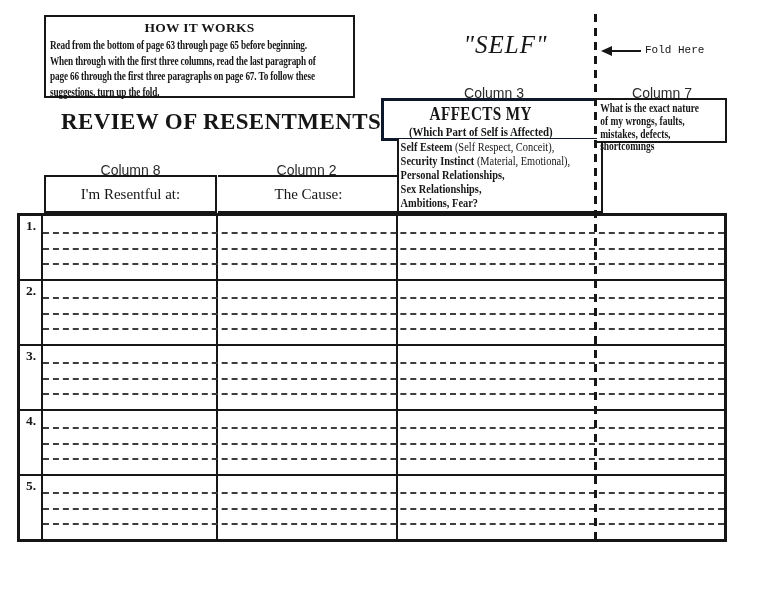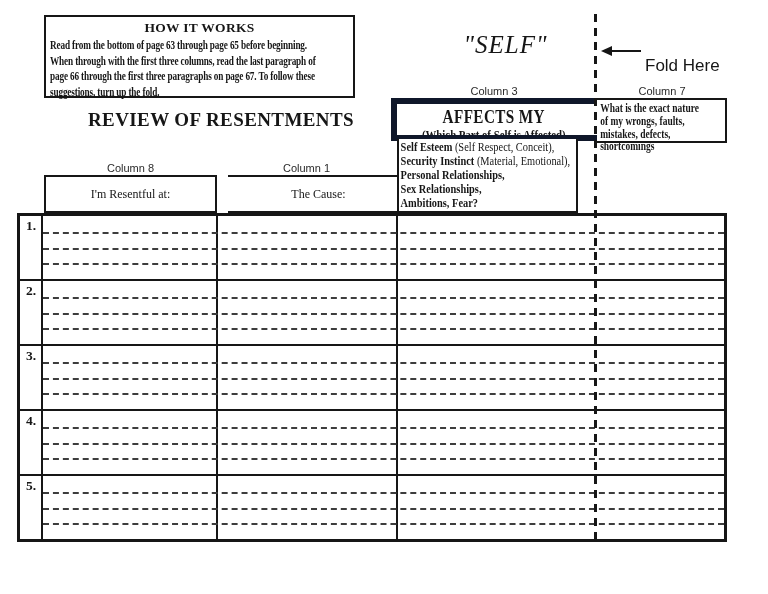--- a/index.html
+++ b/index.html
@@ -38,58 +38,58 @@
   }
   .fold-arrow-shaft{
     position:absolute;left:610px;top:50px;width:31px;height:2px;background:#161616;
   }
   .fold-arrow-head{
     position:absolute;left:601px;top:46px;width:0;height:0;
     border-top:5px solid transparent;border-bottom:5px solid transparent;
     border-right:11px solid #161616;
   }
   .fold-here{
-    position:absolute;left:645px;top:56px;
-    font-family:Liberation Sans, sans-serif;font-size:17px;
+    position:absolute;left:645px;top:44px;
+    font-family:Liberation Mono, monospace;font-size:11px;
   }
   
   .main-title{
     position:absolute;left:44px;top:109px;width:354px;text-align:center;
-    font-size:19px;font-weight:bold;letter-spacing:.4px;
+    font-size:23px;font-weight:bold;letter-spacing:.4px;
   }
   
   .col-label{
     position:absolute;text-align:center;
-    font-family:"Liberation Sans", sans-serif;font-size:11px;color:#2a2a2a;
+    font-family:"Liberation Sans", sans-serif;font-size:14px;color:#2a2a2a;
   }
   .cl1{left:44px;top:162px;width:173px;}
   .cl2{left:215px;top:162px;width:183px;}
   .cl3{left:397px;top:85px;width:194px;}
   .cl4{left:597px;top:85px;width:130px;}
   
   .hdr-box{
     position:absolute;top:175px;height:38px;box-sizing:border-box;
     border:2px solid #161616;display:flex;align-items:center;justify-content:center;
-    font-size:12px;background:#fff;
+    font-size:15px;background:#fff;
   }
   .hb1{left:44px;width:173px;}
-  .hb2{left:228px;width:183px;border-left:none;}
+  .hb2{left:218px;width:183px;border-left:none;}
   
   .c3-head{
-    position:absolute;left:391px;top:98px;width:234px;height:43px;
-    box-sizing:border-box;border:6px solid #0f172a;background:#fff;overflow:hidden;
+    position:absolute;left:381px;top:98px;width:234px;height:43px;
+    box-sizing:border-box;border:3px solid #0f172a;background:#fff;overflow:hidden;
   }
   .c3-head-inner{
     width:242px;transform:scaleX(.8);transform-origin:0 0;
     text-align:center;padding-top:2px;
   }
   .c3-title{font-size:19px;font-weight:bold;line-height:21px;letter-spacing:.5px;}
   .c3-sub{font-size:13.5px;font-weight:bold;line-height:15px;white-space:nowrap;}
   .c3-list{
-    position:absolute;left:397px;top:139px;width:181px;height:74px;
+    position:absolute;left:397px;top:139px;width:206px;height:74px;
     box-sizing:border-box;border:2px solid #161616;border-top:none;background:#fff;
   }
   .c3-list-inner{
     width:242px;transform:scaleX(.8);transform-origin:0 0;
     font-size:13px;line-height:14px;padding:1px 0 0 2px;
   }
   .c3-item{white-space:nowrap;}
   .b{font-weight:bold;}
   
   .c4-head{
@@ -147,21 +147,21 @@
 
   <div class="self-label">"SELF"</div>
   <div class="fold-line"></div>
   <div class="fold-arrow-head"></div>
   <div class="fold-arrow-shaft"></div>
   <div class="fold-here">Fold Here</div>
 
   <div class="main-title">REVIEW OF RESENTMENTS</div>
 
   <div class="col-label cl1">Column 8</div>
-  <div class="col-label cl2">Column 1</div>
+  <div class="col-label cl2">Column 2</div>
   <div class="col-label cl3">Column 3</div>
   <div class="col-label cl4">Column 7</div>
 
   <div class="hdr-box hb1">
     <span>I'm Resentful at:</span>
   </div>
   <div class="hdr-box hb2">
     <span>The Cause:</span>
   </div>
 

